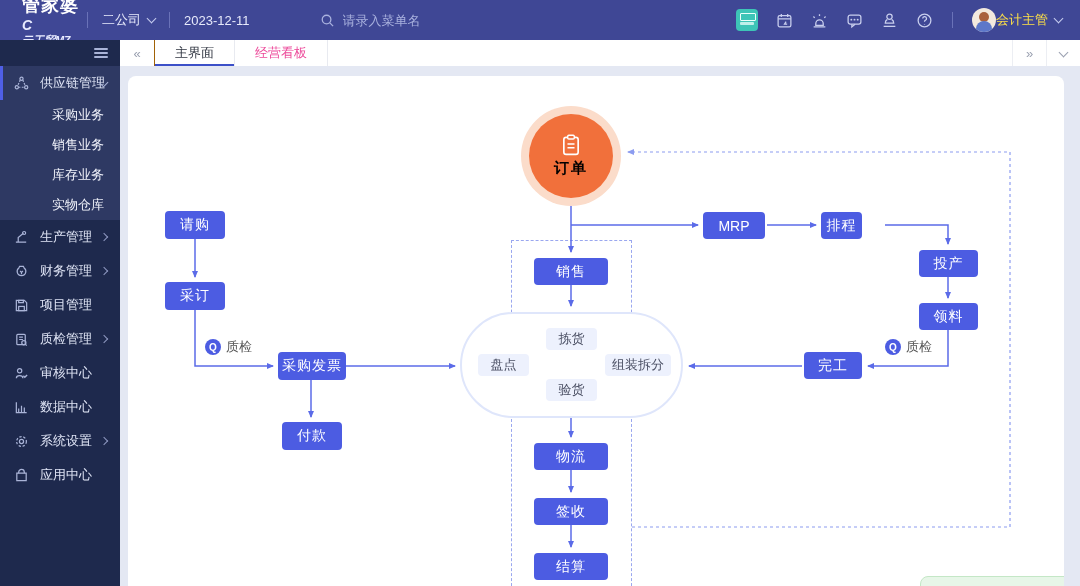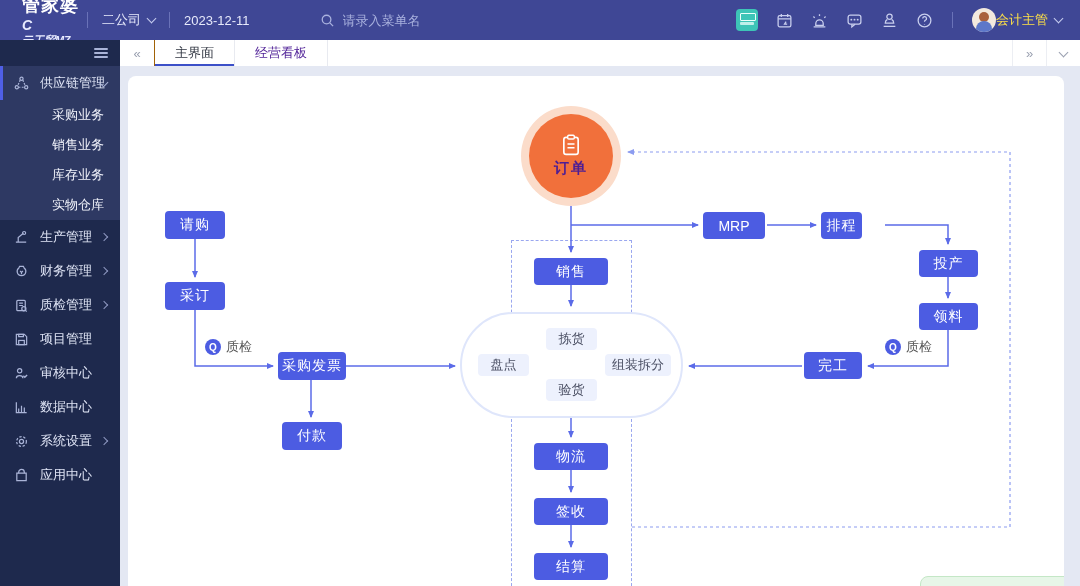--- a/index.html
+++ b/index.html
@@ -53,21 +53,21 @@
   .chev-right { width:6px; height:6px; border-right:1.4px solid #8f99c2; border-top:1.4px solid #8f99c2;
                 transform:rotate(45deg); position:absolute; right:13px; }
   .chev-open { width:7px; height:7px; border-right:1.4px solid #aab4d8; border-bottom:1.4px solid #aab4d8;
                transform:rotate(45deg); position:absolute; right:13px; top:13px; }
 
   
   .tabbar { position:absolute; top:40px; left:120px; width:960px; height:26px; background:#fff;
             display:flex; align-items:stretch; }
   .tab-back { width:34px; display:flex; align-items:center; justify-content:center; color:#9aa0b0;
               font-size:13px; cursor:pointer; }
-  .tab { padding:0 20px; display:flex; align-items:center; font-size:13px; color:#4c1d95; cursor:pointer;
+  .tab { padding:0 20px; display:flex; align-items:center; font-size:13px; color:#ec4899; cursor:pointer;
          border-right:1px solid #e8eaf0; position:relative; }
   .tab.first { border-left:1px solid #a16207; }
   .tab.active { color:#2f3440; }
   .tab.active:after { content:""; position:absolute; left:0; bottom:0; width:100%; height:2px; background:#3c50c8; }
   .tab-right { margin-left:auto; display:flex; align-items:center; }
   .tab-fwd, .tab-more { width:34px; height:100%; display:flex; align-items:center; justify-content:center;
                         color:#9aa0b0; font-size:13px; cursor:pointer; border-left:1px solid #eceef3; }
 
   
   .canvas { position:absolute; top:76px; left:128px; width:936px; height:510px; background:#fff;
@@ -78,21 +78,21 @@
            background:#4c5ce2; color:#fff; font-size:14px; border-radius:4px; cursor:pointer;
            letter-spacing:1px; }
   .pill { position:absolute; display:flex; align-items:center; justify-content:center;
           background:#edf1fd; color:#4a4f63; font-size:13px; border-radius:4px; cursor:pointer; }
   .bubble { position:absolute; left:332px; top:236px; width:223px; height:106px; background:#fff;
             border:2px solid #dfe6fb; border-radius:60px; }
   .dash-rect { position:absolute; left:383px; top:164px; width:121px; height:356px;
                border:1px dashed #9aa7ef; }
   .order-halo { position:absolute; left:393px; top:30px; width:100px; height:100px; border-radius:50%;
                 background:#fbdcca; display:flex; align-items:center; justify-content:center; cursor:pointer; }
-  .order-circle { width:84px; height:84px; border-radius:50%; background:#f1703b; color:#4c1d95;
+  .order-circle { width:84px; height:84px; border-radius:50%; background:#f1703b; color:#000000;
                   display:flex; flex-direction:column; align-items:center; justify-content:center; gap:3px; }
   .order-label { font-size:15px; font-weight:bold; letter-spacing:2px; }
   .qc { position:absolute; display:flex; align-items:center; gap:5px; font-size:13px; color:#555; }
   .qc-badge { width:16px; height:16px; border-radius:50%; background:#4c5ce2; color:#fff; font-size:10px;
               font-weight:bold; display:flex; align-items:center; justify-content:center; }
   .green-box { position:absolute; left:792px; top:500px; width:220px; height:24px; background:#e7f6e8;
                border:1px solid #c4e7c6; border-radius:8px 8px 0 0; }
 </style>
 </head>
 <body>
@@ -209,39 +209,39 @@
           <path d="M6.5 7.5 L8 9 L9.5 7.5 M8 9 V11"></path>
         </svg>
       </span>
       <span class="sb-label">财务管理</span>
       <span class="chev-right"></span>
     </div>
 
     <div class="sb-group">
       <span class="sb-icon">
         <svg width="15" height="15" viewBox="0 0 16 16" fill="none" stroke="#aab4d8" stroke-width="1.3">
+          <path d="M2.5 2.5 H11 L13.5 5 V13.5 H2.5 Z"></path>
+            <rect x="5" y="9" width="6" height="4.5"></rect>
+            <path d="M5 2.5 H10 V5 H5 Z"></path>
+        </svg>
+      </span>
+      <span class="sb-label">项目管理</span>
+    </div>
+
+    <div class="sb-group">
+      <span class="sb-icon">
+        <svg width="15" height="15" viewBox="0 0 16 16" fill="none" stroke="#aab4d8" stroke-width="1.3">
           <rect x="3" y="2.5" width="9" height="11" rx="1"></rect>
           <path d="M5.5 5.5 H9.5 M5.5 8 H9.5"></path>
             <circle cx="10.5" cy="11.5" r="2.2"></circle>
             <path d="M12 13 L13.5 14.5"></path>
         </svg>
       </span>
       <span class="sb-label">质检管理</span>
       <span class="chev-right"></span>
-    </div>
-
-    <div class="sb-group">
-      <span class="sb-icon">
-        <svg width="15" height="15" viewBox="0 0 16 16" fill="none" stroke="#aab4d8" stroke-width="1.3">
-          <path d="M2.5 2.5 H11 L13.5 5 V13.5 H2.5 Z"></path>
-            <rect x="5" y="9" width="6" height="4.5"></rect>
-            <path d="M5 2.5 H10 V5 H5 Z"></path>
-        </svg>
-      </span>
-      <span class="sb-label">项目管理</span>
     </div>
 
 
     <div class="sb-group">
       <span class="sb-icon">
         <svg width="15" height="15" viewBox="0 0 16 16" fill="none" stroke="#aab4d8" stroke-width="1.3">
           <circle cx="6" cy="5" r="2.3"></circle>
             <path d="M2.5 13 C2.5 9.5 9.5 9.5 9.5 13"></path>
           <path d="M10 10.5 L11.5 12 L14 9.5" stroke-width="1.5"></path>
         </svg>

